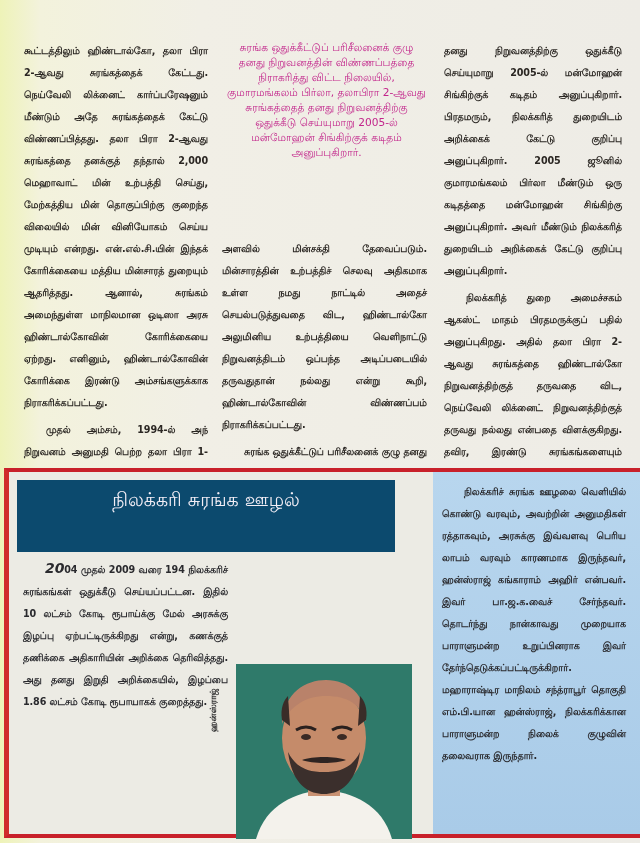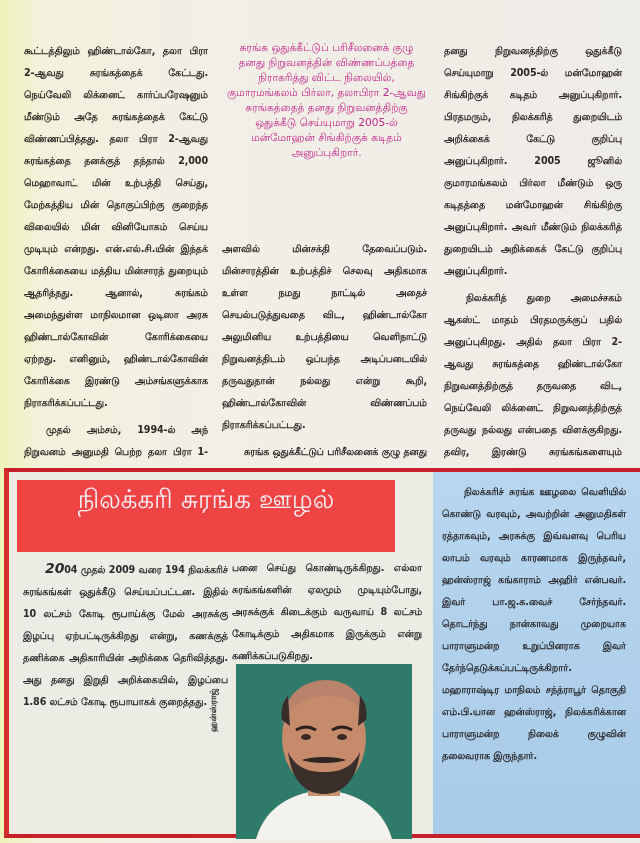--- a/index.html
+++ b/index.html
@@ -39,25 +39,25 @@
     border-left: 5px solid #d02d2b;
     border-bottom: 4px solid #c8202a;
     background: #ecebe4;
   }
   #box-right-bg {
     position: absolute; left: 424px; top: 0; right: 0; bottom: 0;
     background: linear-gradient(180deg, #b8d6ee 0%, #a9cbe8 100%);
   }
   #headline {
     position: absolute; left: 8px; top: 8px; width: 378px; height: 72px;
-    background: #ef4444;
+    background: #0c4a6e;
     color: #f3eef6;
     text-align: center;
     font-family: "DejaVu Sans", sans-serif;
-    font-size: 26px; line-height: 33px; font-weight: normal;
+    font-size: 19px; line-height: 33px; font-weight: normal;
     padding-top: 3px;
   }
   #box-col1 { position: absolute; left: 14px; top: 85px; width: 205px; }
   #box-col2 { position: absolute; left: 223px; top: 85px; width: 190px; }
   #box-col3 { position: absolute; left: 433px; top: 9px; width: 184px; }
   #box .p { color: #2a2a2e; }
   .dropcap-lead { font-size: 14px; font-style: italic; }
   #photo {
     position: absolute; left: 227px; top: 192px; width: 176px; height: 175px;
     background: #2f7a6a;
@@ -95,23 +95,20 @@
   <div id="headline">
     <div>நிலக்கரி சுரங்க ஊழல்</div>
   </div>
 
   <div id="box-col1">
     <p class="p indent"><span class="dropcap-lead">20</span><span>04 முதல் 2009 வரை 194 நிலக்கரிச் சுரங்கங்கள் ஒதுக்கீடு செய்யப்பட்டன. இதில் 10 லட்சம் கோடி ரூபாய்க்கு மேல் அரசுக்கு இழப்பு ஏற்பட்டிருக்கிறது என்று, கணக்குத் தணிக்கை அதிகாரியின் அறிக்கை தெரிவித்தது. அது தனது இறுதி அறிக்கையில், இழப்பை 1.86 லட்சம் கோடி ரூபாயாகக் குறைத்தது.</span></p>
   </div>
 
   <div id="photo-caption">ஹன்ஸ்ராஜ்</div>
 
-  <div id="box-col2">
-    <p class="p">பனை செய்து கொண்டிருக்கிறது. எல்லா சுரங்கங்களின் ஏலமும் முடியும்போது, அரசுக்குக் கிடைக்கும் வருவாய் 8 லட்சம் கோடிக்கும் அதிகமாக இருக்கும் என்று கணிக்கப்படுகிறது.</p>
-  </div>
 
   <div id="photo">
     <svg width="176" height="175" viewBox="0 0 176 175">
       <rect width="176" height="175" fill="#2f7a6a"></rect>
       <path d="M20 175 C30 140 60 128 88 126 C116 128 146 140 156 175 Z" fill="#f4f2ec"></path>
       <rect x="72" y="110" width="32" height="22" fill="#c99273"></rect>
       <ellipse cx="88" cy="74" rx="42" ry="52" fill="#c58b6a"></ellipse>
       <path d="M46 60 C48 28 70 16 90 16 C112 16 130 30 130 58 C124 40 112 32 90 32 C70 32 54 42 46 60 Z" fill="#b9826a"></path>
       <path d="M46 56 C44 44 48 36 52 32 L54 62 Z" fill="#3a2c28"></path>
       <path d="M130 56 C132 44 128 36 124 32 L122 62 Z" fill="#3a2c28"></path>

